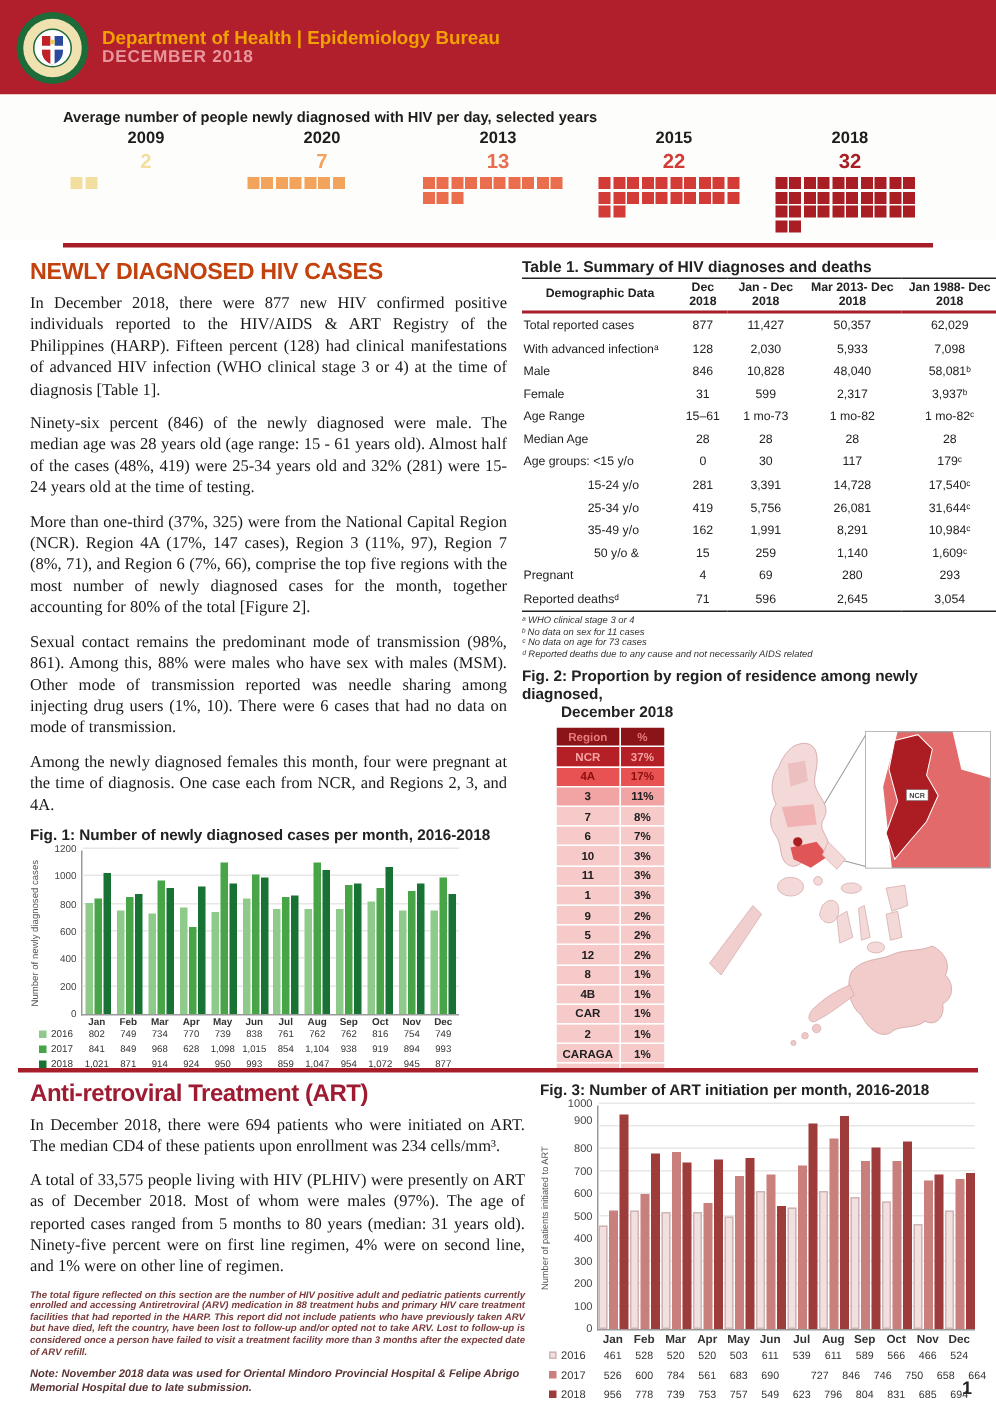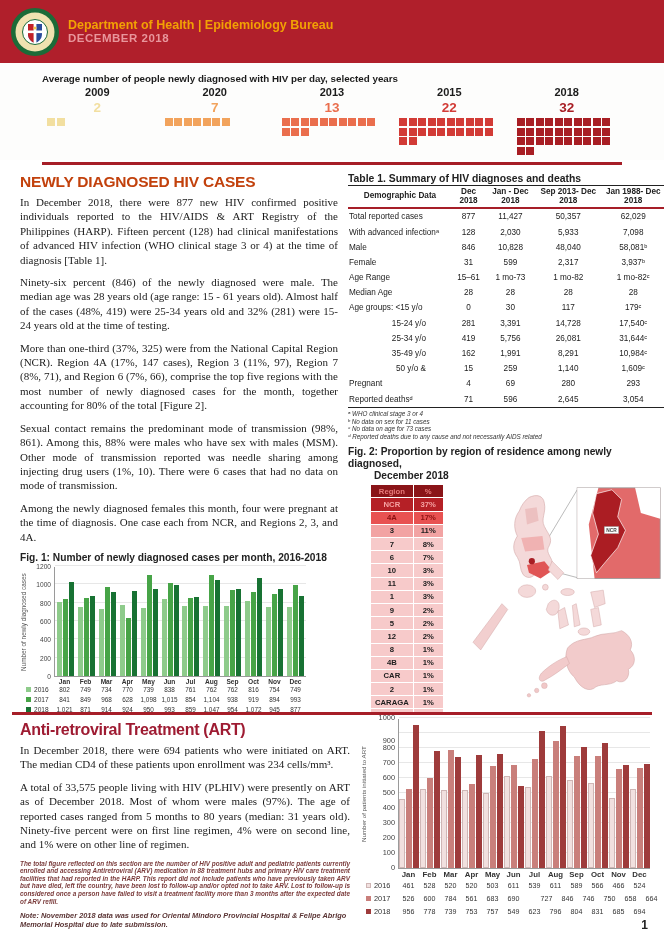--- a/index.html
+++ b/index.html
@@ -381,21 +381,21 @@
   </div>
 
   <div class="colR">
     <div class="t1-title">Table 1. Summary of HIV diagnoses and deaths</div>
     <table class="t1">
       <thead>
           <tr>
             <th>Demographic Data</th>
             <th>Dec 2018</th>
             <th>Jan - Dec 2018</th>
-            <th>Sep 2013- Dec 2018</th>
+            <th>Mar 2013- Dec 2018</th>
             <th>Jan 1988- Dec 2018</th>
           </tr>
         </thead>
       <tbody>
           <tr>
             <td class="lbl">Total reported cases</td>
             <td>877</td>
             <td>11,427</td>
             <td>50,357</td>
             <td>62,029</td>
@@ -626,34 +626,35 @@
   <div class="artL">
     <h2 class="arth">Anti-retroviral Treatment (ART)</h2>
     <div class="paras">
         <p>In December 2018,  there were 694 patients who were initiated on ART. The median CD4 of these patients upon enrollment was 234 cells/mm³.</p>
         <p>A total of 33,575 people living with HIV (PLHIV) were presently on ART as of December 2018. Most of whom were males (97%). The age of reported cases ranged from 5 months to 80 years (median: 31 years old). Ninety-five percent were on first line regimen, 4% were on second line, and 1% were on other line of regimen.</p>
       </div>
     <div class="fineprint">The total figure reflected on this section are the number of HIV positive adult and pediatric patients currently enrolled and accessing Antiretroviral (ARV) medication in 88 treatment hubs and primary HIV care treatment facilities that had reported in the HARP. This report did not include patients who have previously taken ARV but have died, left the country, have been lost to follow-up and/or opted not to take ARV. Lost to follow-up is considered once a person have failed to visit a treatment facility more than 3 months after the expected date of ARV refill.</div>
     <div class="artnote">Note: November 2018 data was used for Oriental Mindoro Provincial Hospital &amp; Felipe Abrigo Memorial Hospital due to late submission.</div>
   </div>
   <div class="artR">
+    <div class="fig-title">Fig. 3: Number of ART initiation per month, 2016-2018</div>
     <div class="chart fig3">
         <div class="crow">
           <div class="ylab" style="width: 10px; height: 150px;">Number of patients initiated to ART</div>
           <div class="yaxis" style="width: 28px; height: 150px;">
             <div class="tick" style="bottom: -3px;">0</div>
             <div class="tick" style="bottom: 12px;">100</div>
             <div class="tick" style="bottom: 27px;">200</div>
             <div class="tick" style="bottom: 42px;">300</div>
             <div class="tick" style="bottom: 57px;">400</div>
             <div class="tick" style="bottom: 72px;">500</div>
             <div class="tick" style="bottom: 87px;">600</div>
             <div class="tick" style="bottom: 102px;">700</div>
             <div class="tick" style="bottom: 117px;">800</div>
-            <div class="tick" style="bottom: 124px;">900</div>
+            <div class="tick" style="bottom: 136px;">900</div>
             <div class="tick" style="bottom: 147px;">1000</div>
           </div>
           <div class="plot" style="width: 252px; height: 150px;">
             <div class="grid" style="bottom: 15px;"></div>
             <div class="grid" style="bottom: 30px;"></div>
             <div class="grid" style="bottom: 45px;"></div>
             <div class="grid" style="bottom: 60px;"></div>
             <div class="grid" style="bottom: 75px;"></div>
             <div class="grid" style="bottom: 90px;"></div>
             <div class="grid" style="bottom: 105px;"></div>

